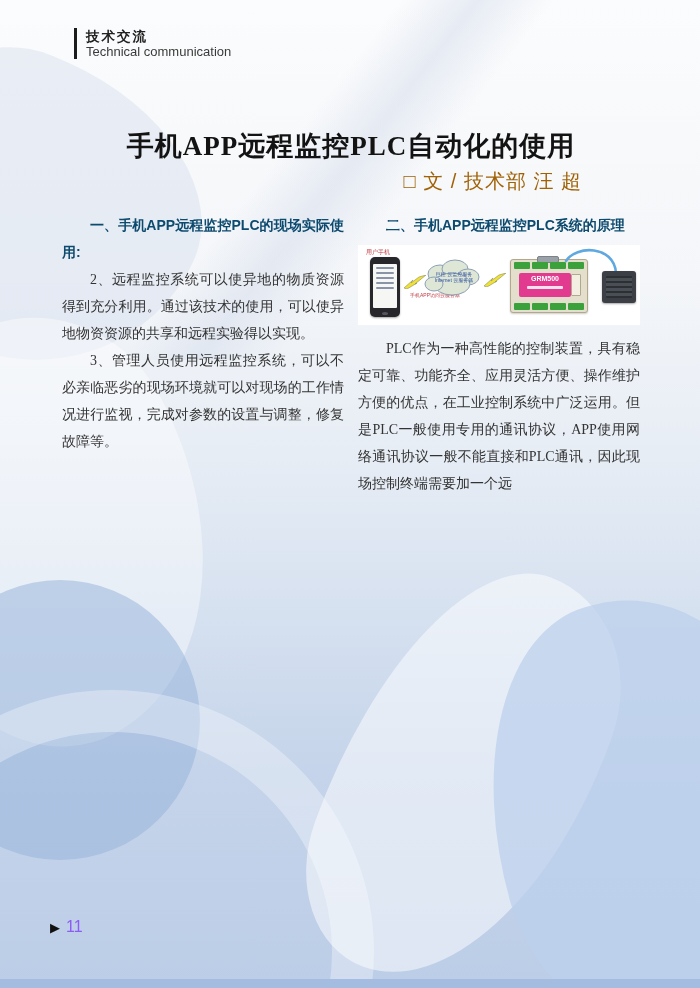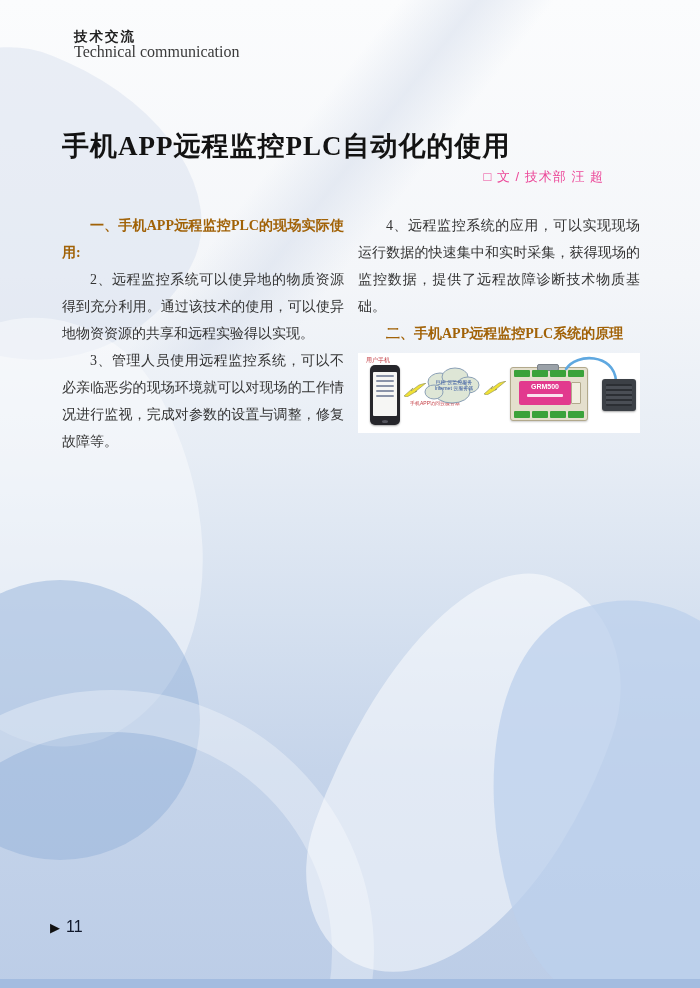--- a/index.html
+++ b/index.html
@@ -20,35 +20,35 @@
     background:rgba(148,177,218,.5);}
   .bg-ring-left{left:-150px;top:690px;width:440px;height:440px;border-radius:50%;
     border:42px solid rgba(255,255,255,.32);}
   .bg-leaf-center{left:340px;top:560px;width:250px;height:430px;transform:rotate(20deg);
     background:rgba(255,255,255,.5);border-radius:55% 45% 62% 38% / 72% 30% 68% 28%;}
   .bg-leaf-right{right:-90px;top:600px;width:300px;height:420px;transform:rotate(-16deg);
     background:rgba(188,208,236,.75);border-radius:52% 48% 58% 42% / 64% 36% 62% 38%;}
   .bg-bottom-strip{left:0;bottom:0;width:700px;height:9px;background:#a3bce0;}
   
   .content{position:relative;z-index:2;}
-  .masthead{position:absolute;left:74px;top:28px;display:flex;align-items:stretch;flex-direction:column;}
+  .masthead{position:absolute;left:74px;top:28px;display:flex;align-items:stretch;}
   .masthead-rule{width:3px;background:#1c1c1c;margin-right:9px;}
   .masthead-cn{font-family:"Liberation Sans","DejaVu Sans",sans-serif;font-weight:bold;
     font-size:13.5px;color:#222;letter-spacing:2px;line-height:17px;}
-  .masthead-en{font-family:Liberation Serif, serif;font-size:16px;
+  .masthead-en{font-family:Liberation Sans, sans-serif;font-size:13px;
     color:#3a3a3a;line-height:14px;}
-  .article-title{position:absolute;left:62px;top:128px;width:578px;
+  .article-title{position:absolute;left:62px;top:128px;width:578px;text-align:center;
     font-weight:bold;font-size:27px;color:#131313;letter-spacing:1px;}
-  .byline{position:absolute;left:70px;top:168px;width:534px;text-align:right;
-    font-family:"Liberation Sans","DejaVu Sans",sans-serif;font-size:13px;color:#ec4899;letter-spacing:1px;}
+  .byline{position:absolute;left:48px;top:168px;width:534px;text-align:right;
+    font-family:"Liberation Sans","DejaVu Sans",sans-serif;font-size:20px;color:#a16207;letter-spacing:1px;}
   .columns{position:absolute;left:62px;top:212px;width:578px;display:flex;gap:14px;}
   .col{width:282px;}
   .body-p,.head-p{margin:0;font-size:14px;line-height:27px;text-align:justify;
     text-indent:2em;color:#333;}
-  .head-p{font-family:Liberation Serif, serif;font-weight:bold;color:#a16207;}
+  .head-p{font-family:Liberation Sans, sans-serif;font-weight:bold;color:#0c4a6e;}
   
   .figure-box{position:relative;width:282px;height:80px;background:#ffffff;margin:6px 0 10px 0;}
   .fig-abs{position:absolute;}
   .phone-label{left:8px;top:3px;font-family:"Liberation Sans",sans-serif;font-size:6px;color:#c2383f;}
   .phone{left:12px;top:12px;width:30px;height:60px;background:#26262b;border-radius:5px;
     box-shadow:0 1px 2px rgba(0,0,0,.35);}
   .phone-screen{position:absolute;left:3px;top:7px;width:24px;height:44px;background:#f6f6f4;border-radius:1px;}
   .phone-line{height:2px;background:#8a93a8;margin:3px 3px 0 3px;border-radius:1px;}
   .phone-home{position:absolute;left:12px;bottom:2px;width:6px;height:3px;border-radius:50%;background:#55555e;}
   .bolt1{left:46px;top:30px;}
@@ -72,21 +72,21 @@
   .module-led{position:absolute;right:6px;top:14px;width:8px;height:20px;background:#f2efe2;
     border:1px solid #b2a98c;border-radius:1px;}
   .plc{left:244px;top:26px;width:34px;height:32px;background:#3c4046;border-radius:3px;
     box-shadow:0 1px 2px rgba(0,0,0,.35);}
   .plc-vents{position:absolute;left:4px;top:5px;right:4px;bottom:5px;
     background:repeating-linear-gradient(180deg,#2c2f34 0 2px,#4a4e55 2px 5px);border-radius:1px;}
   .cable{left:180px;top:0;}
   
   .pageno{position:absolute;left:50px;top:918px;display:flex;align-items:center;gap:6px;}
   .pageno-marker{font-family:"DejaVu Sans",sans-serif;font-size:13px;color:#111;}
-  .pageno-num{font-family:"Liberation Sans","DejaVu Sans",sans-serif;font-size:16px;color:#0f172a;}
+  .pageno-num{font-family:"Liberation Sans","DejaVu Sans",sans-serif;font-size:16px;color:#8b5cf6;}
 </style>
 </head>
 <body>
 
 <div class="bg bg-diag-top"></div>
 <div class="bg bg-wedge-topleft"></div>
 <div class="bg bg-leaf-left"></div>
 <div class="bg bg-circle-left"></div>
 <div class="bg bg-ring-left"></div>
 <div class="bg bg-leaf-center"></div>
@@ -108,21 +108,20 @@
 
   <div class="columns">
 
     <div class="col">
       <p class="head-p">一、手机APP远程监控PLC的现场实际使用:</p>
       <p class="body-p">2、远程监控系统可以使异地的物质资源得到充分利用。通过该技术的使用，可以使异地物资资源的共享和远程实验得以实现。</p>
       <p class="body-p">3、管理人员使用远程监控系统，可以不必亲临恶劣的现场环境就可以对现场的工作情况进行监视，完成对参数的设置与调整，修复故障等。</p>
     </div>
 
     <div class="col">
-      <p class="body-p">4、远程监控系统的应用，可以实现现场运行数据的快速集中和实时采集，获得现场的监控数据，提供了远程故障诊断技术物质基础。</p>
       <p class="head-p">二、手机APP远程监控PLC系统的原理</p>
 
       <div class="figure-box">
         <div class="fig-abs phone-label">用户手机</div>
         <div class="fig-abs phone">
           <div class="phone-screen">
             <div class="phone-line"></div>
             <div class="phone-line"></div>
             <div class="phone-line"></div>
             <div class="phone-line"></div>
@@ -177,20 +176,21 @@
 
         <svg class="fig-abs cable" width="100" height="34" viewBox="0 0 100 34">
           <path d="M 28 16 C 38 0, 76 0, 78 28" fill="none" stroke="#5fa8e0" stroke-width="2.6" stroke-linecap="round"></path>
         </svg>
 
         <div class="fig-abs plc">
           <div class="plc-vents"></div>
         </div>
       </div>
 
+      <p class="body-p">PLC作为一种高性能的控制装置，具有稳定可靠、功能齐全、应用灵活方便、操作维护方便的优点，在工业控制系统中广泛运用。但是PLC一般使用专用的通讯协议，APP使用网络通讯协议一般不能直接和PLC通讯，因此现场控制终端需要加一个远</p>
     </div>
   </div>
 
   <div class="pageno">
     <span class="pageno-marker">▶</span>
     <span class="pageno-num">11</span>
   </div>
 
 </div>
 

